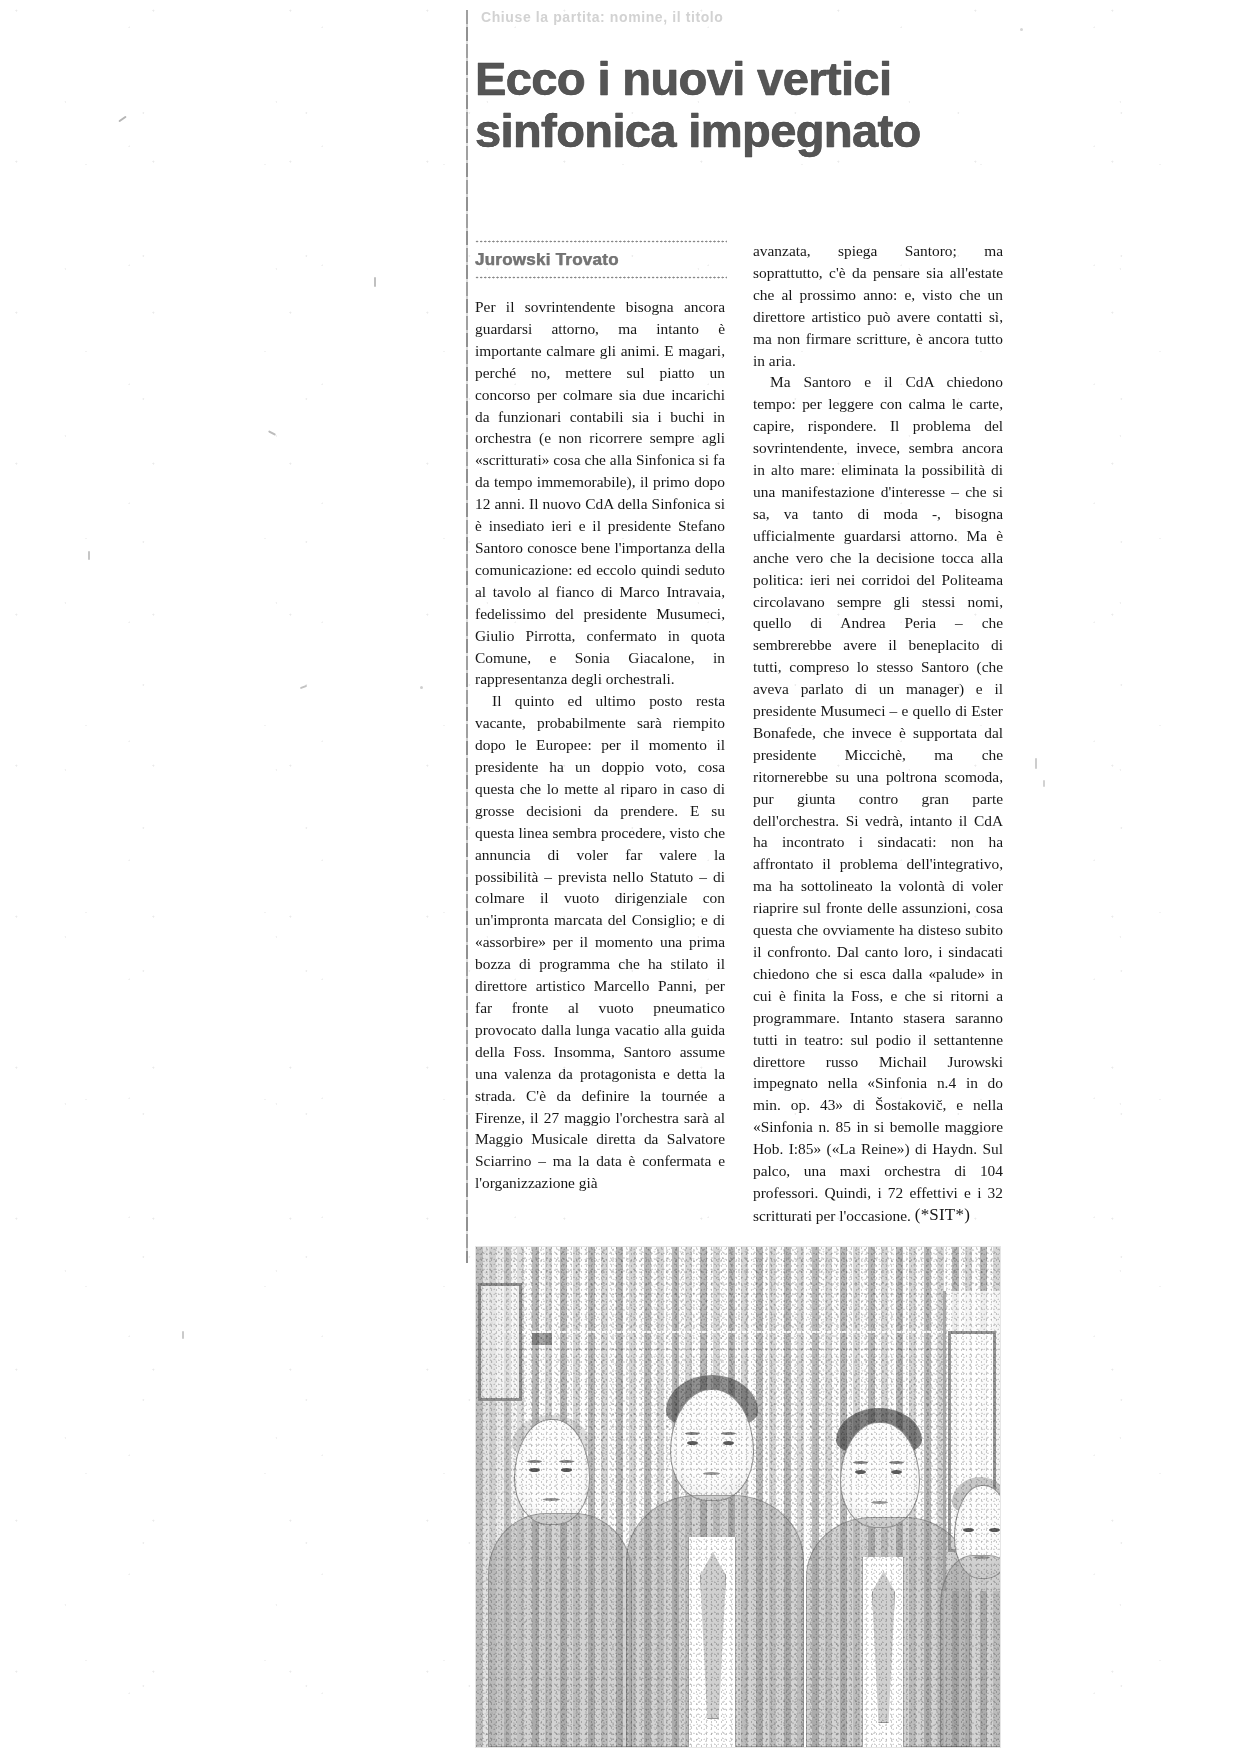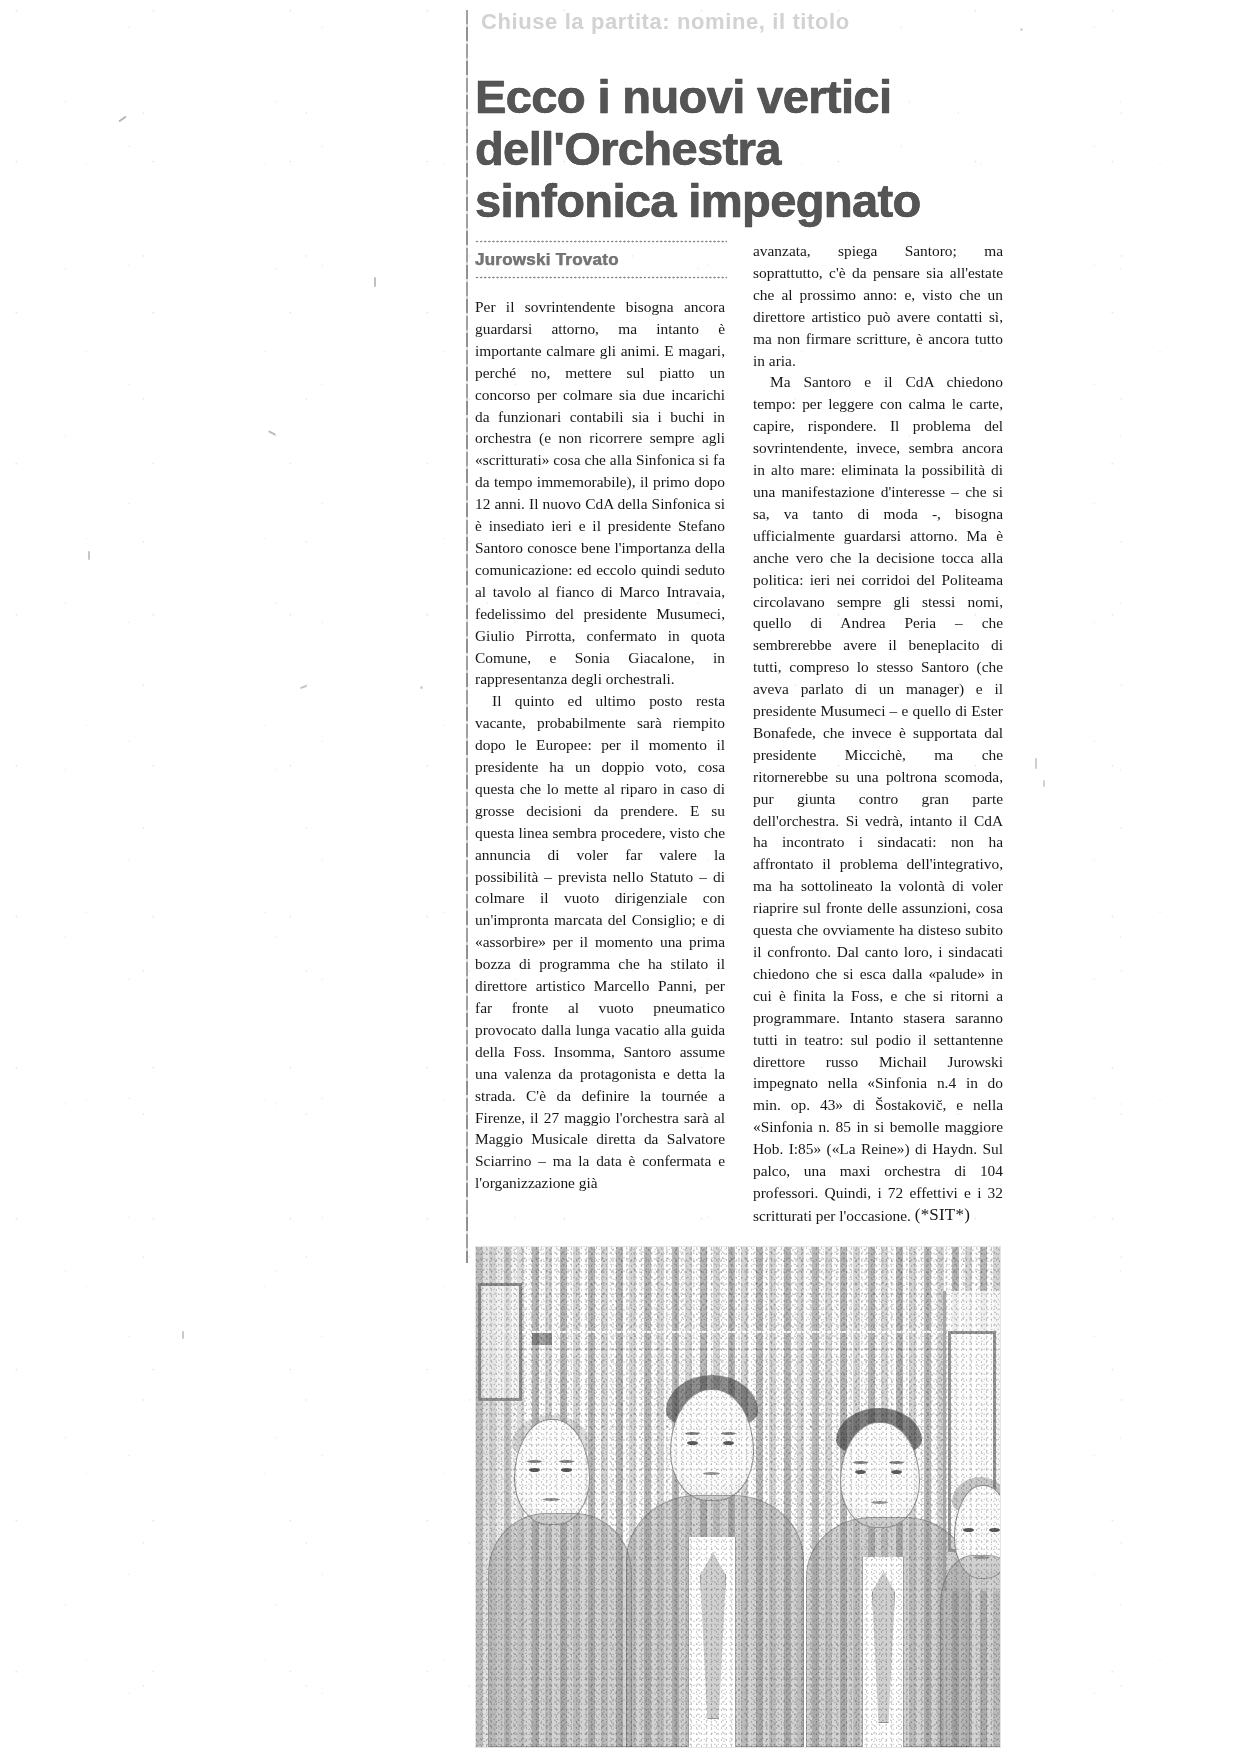--- a/index.html
+++ b/index.html
@@ -65,33 +65,33 @@
   }
 
   
   .kicker {
     position: absolute;
     left: 18px;
     top: 9px;
     width: 470px;
     font-family: "Liberation Sans", sans-serif;
     font-weight: 700;
-    font-size: 22px;
+    font-size: 14px;
     letter-spacing: .6px;
     color: #d2d2d2;
     white-space: nowrap;
     overflow: hidden;
     filter: blur(.35px);
   }
 
   
   .headline {
     position: absolute;
     left: 12px;
-    top: 40px;
+    top: 22px;
     width: 520px;
     font-family: "Liberation Sans", sans-serif;
     font-weight: 700;
     font-size: 47px;
     line-height: 52px;
     letter-spacing: -.6px;
     color: #555555;
     text-shadow:
       0 0 .6px #6b6b6b,
       .6px .4px 0 #9c9c9c,
@@ -319,21 +319,20 @@
 <div class="speck" style="left:1020px;top:28px;width:3px;height:3px;background:#d6d6d6;"></div>
 
 <div class="clipping">
 
   <div class="edge-rule"></div>
 
   <div class="kicker">Chiuse la partita: nomine, il titolo</div>
 
   <h1 class="headline">
     <span class="hl-line">Ecco i nuovi vertici</span>
-    <span class="hl-line">dell'Orchestra</span>
     <span class="hl-line">sinfonica impegnato</span>
   </h1>
 
   <div class="byline-wrap">
     <div class="dotrule"></div>
     <div class="byline">Jurowski Trovato</div>
     <div class="dotrule"></div>
   </div>
 
   <div class="cols">

